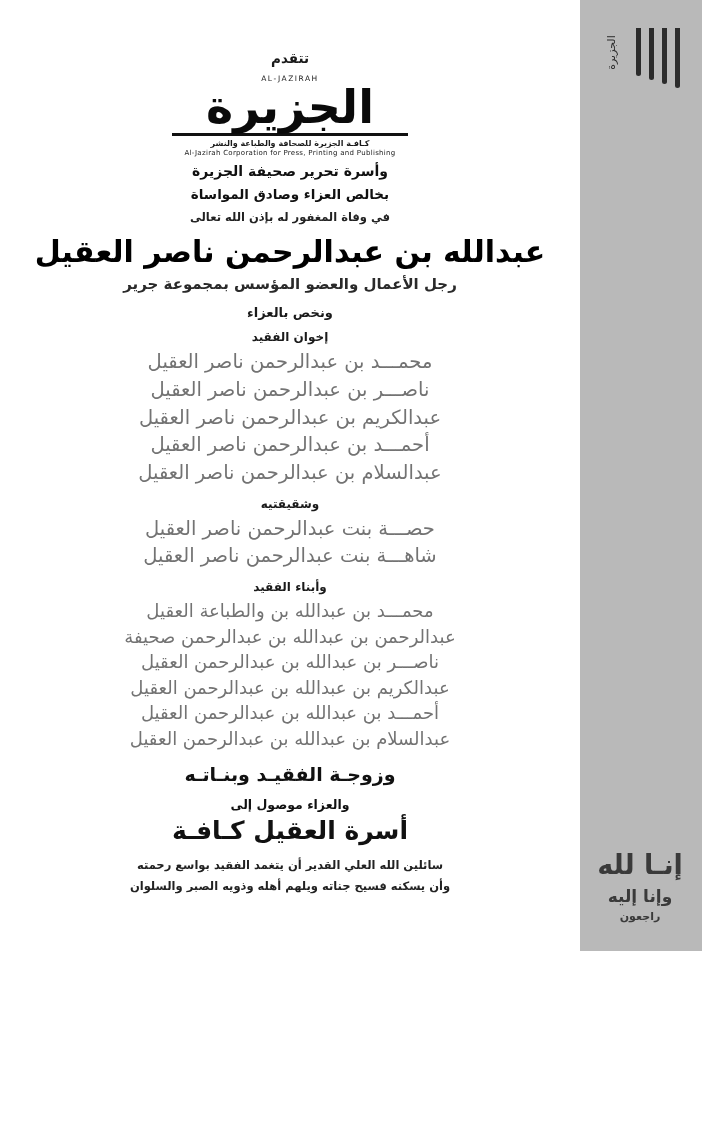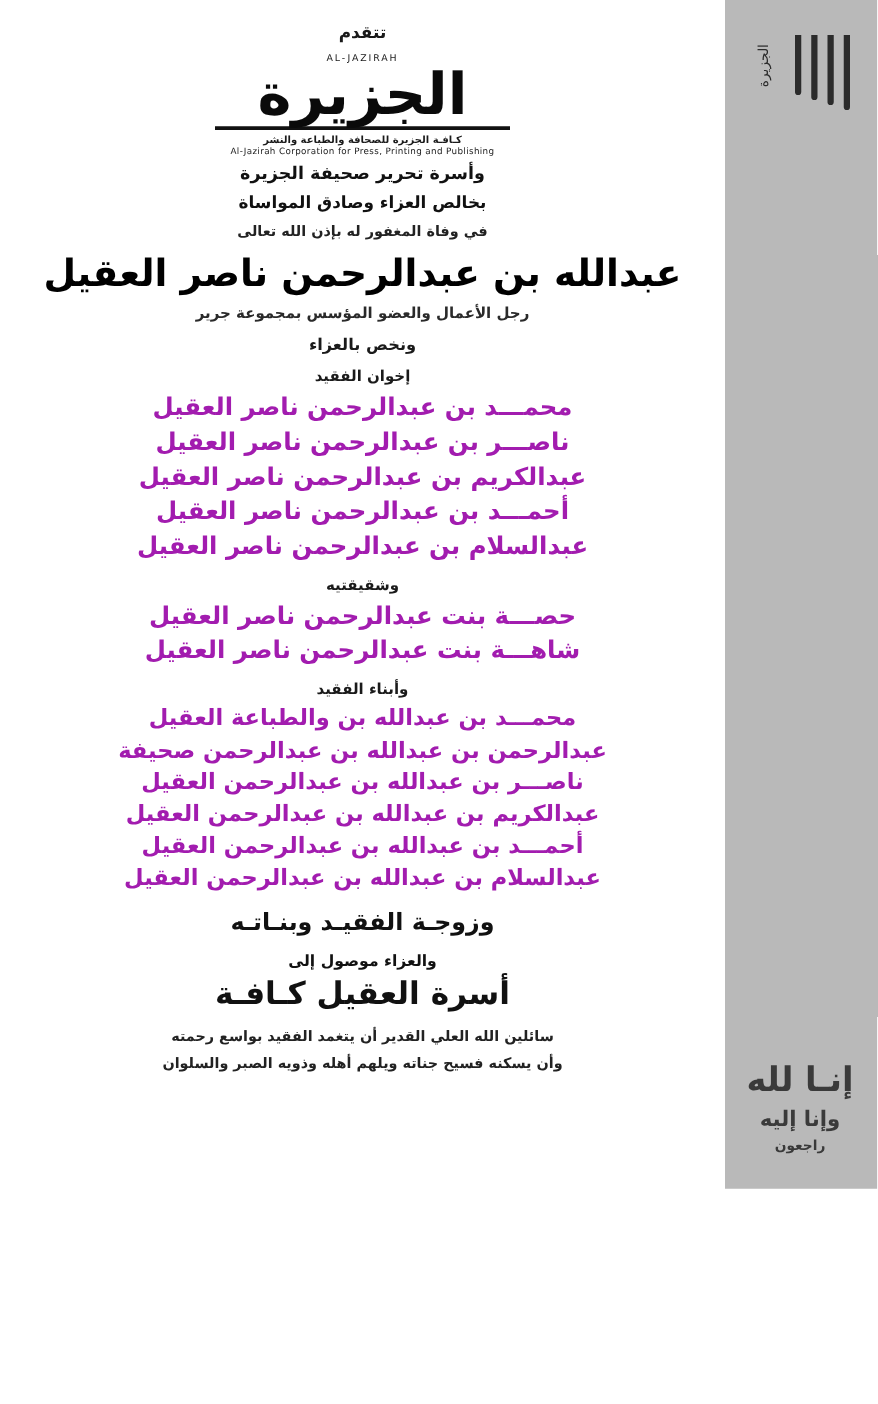--- a/index.html
+++ b/index.html
@@ -77,21 +77,21 @@
   }
   
   .notice {
     position: absolute;
     top: 0;
     left: 0;
     width: 580px;
     height: 1123px;
     background: #ffffff;
     box-sizing: border-box;
-    padding: 18px 34px 24px 34px;
+    padding: 50px 34px 24px 34px;
     text-align: center;
     color: #111111;
   }
   .line-thin {
     font-size: 13.5px;
     font-weight: bold;
     letter-spacing: 0px;
     margin: 0 0 8px 0;
     color: #1a1a1a;
   }
@@ -152,41 +152,41 @@
     color: #222;
   }
   .deceased {
     font-size: 30px;
     font-weight: bold;
     margin: 10px 0 6px 0;
     letter-spacing: -0.5px;
     color: #000;
   }
   .deceased-role {
-    font-size: 12px;
+    font-size: 15px;
     font-weight: bold;
     color: #2a2a2a;
     margin-bottom: 12px;
   }
   .sect-label {
     font-size: 13px;
     font-weight: bold;
     margin: 10px 0 4px 0;
     color: #1a1a1a;
   }
   .sect-label.small {
     font-size: 12px;
     letter-spacing: 1px;
   }
   .name {
     font-size: 19.5px;
-    font-weight: bold;
+    font-weight: normal;
     line-height: 1.42;
     letter-spacing: -0.2px;
-    color: #a21caf;
+    color: #737373;
   }
   .name.small {
     font-size: 18px;
   }
   .wife-line {
     font-size: 19px;
     font-weight: bold;
     letter-spacing: 2px;
     margin: 12px 0 2px 0;
   }

